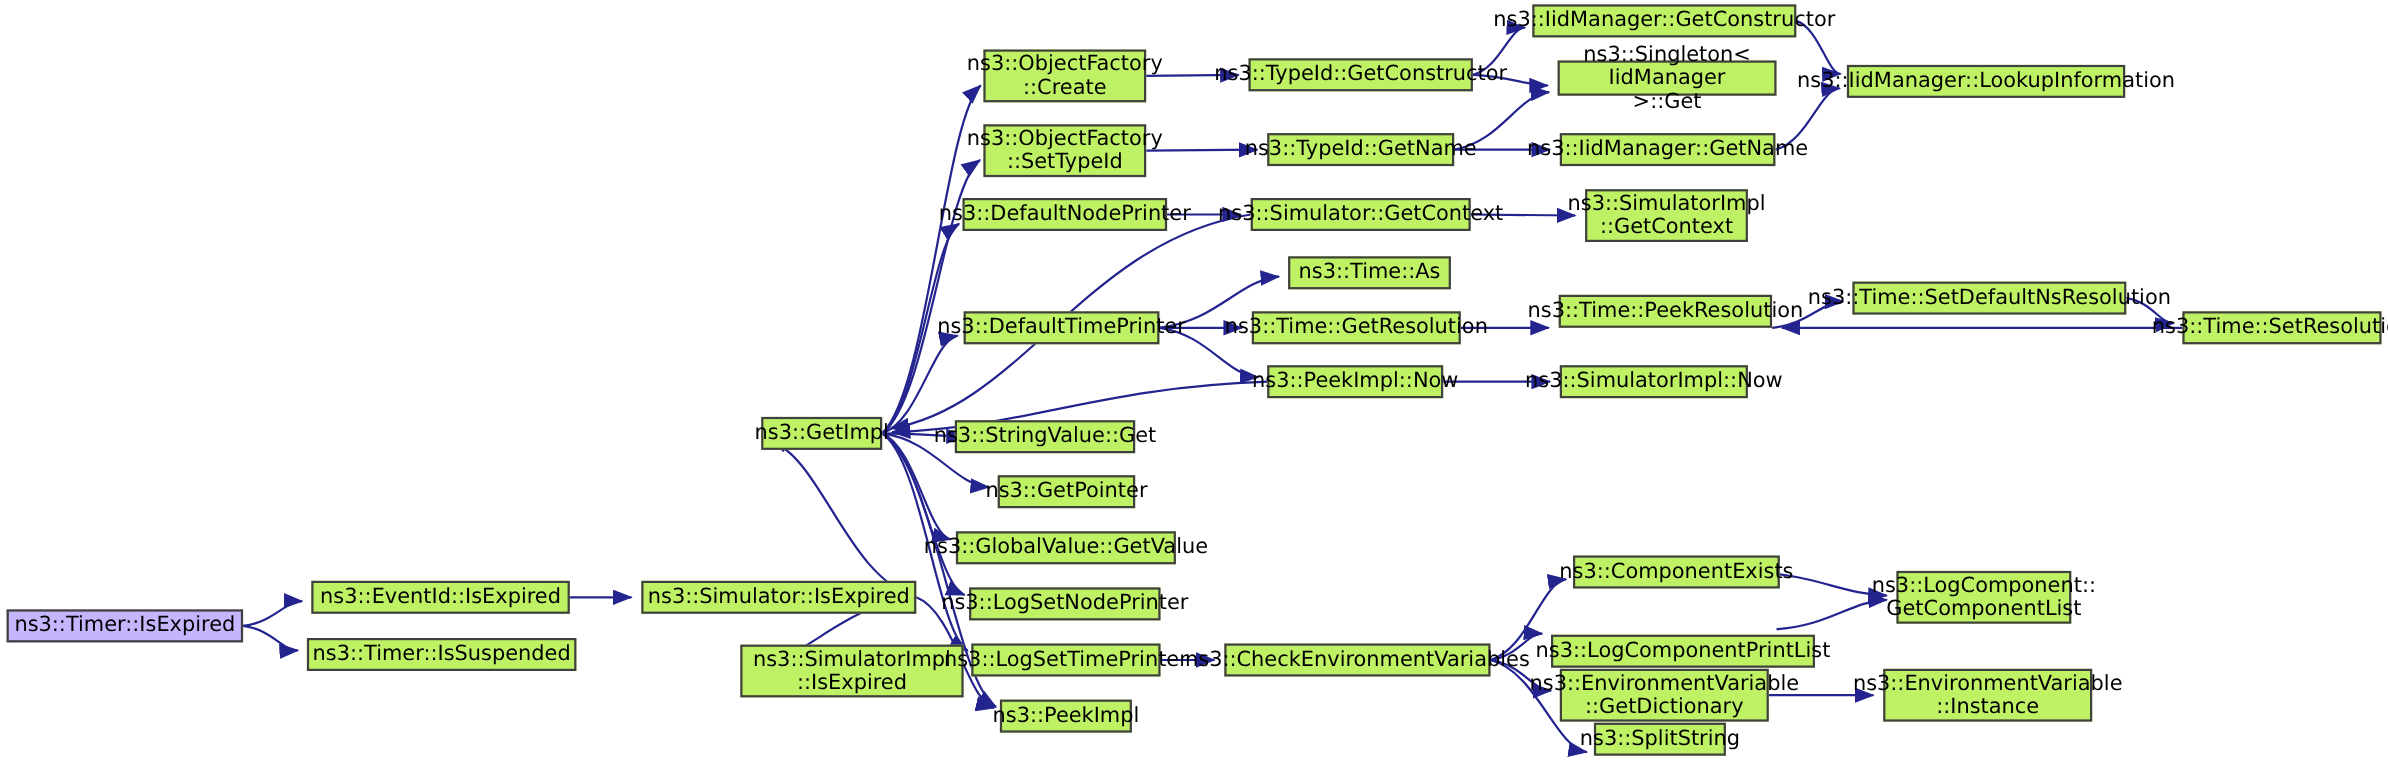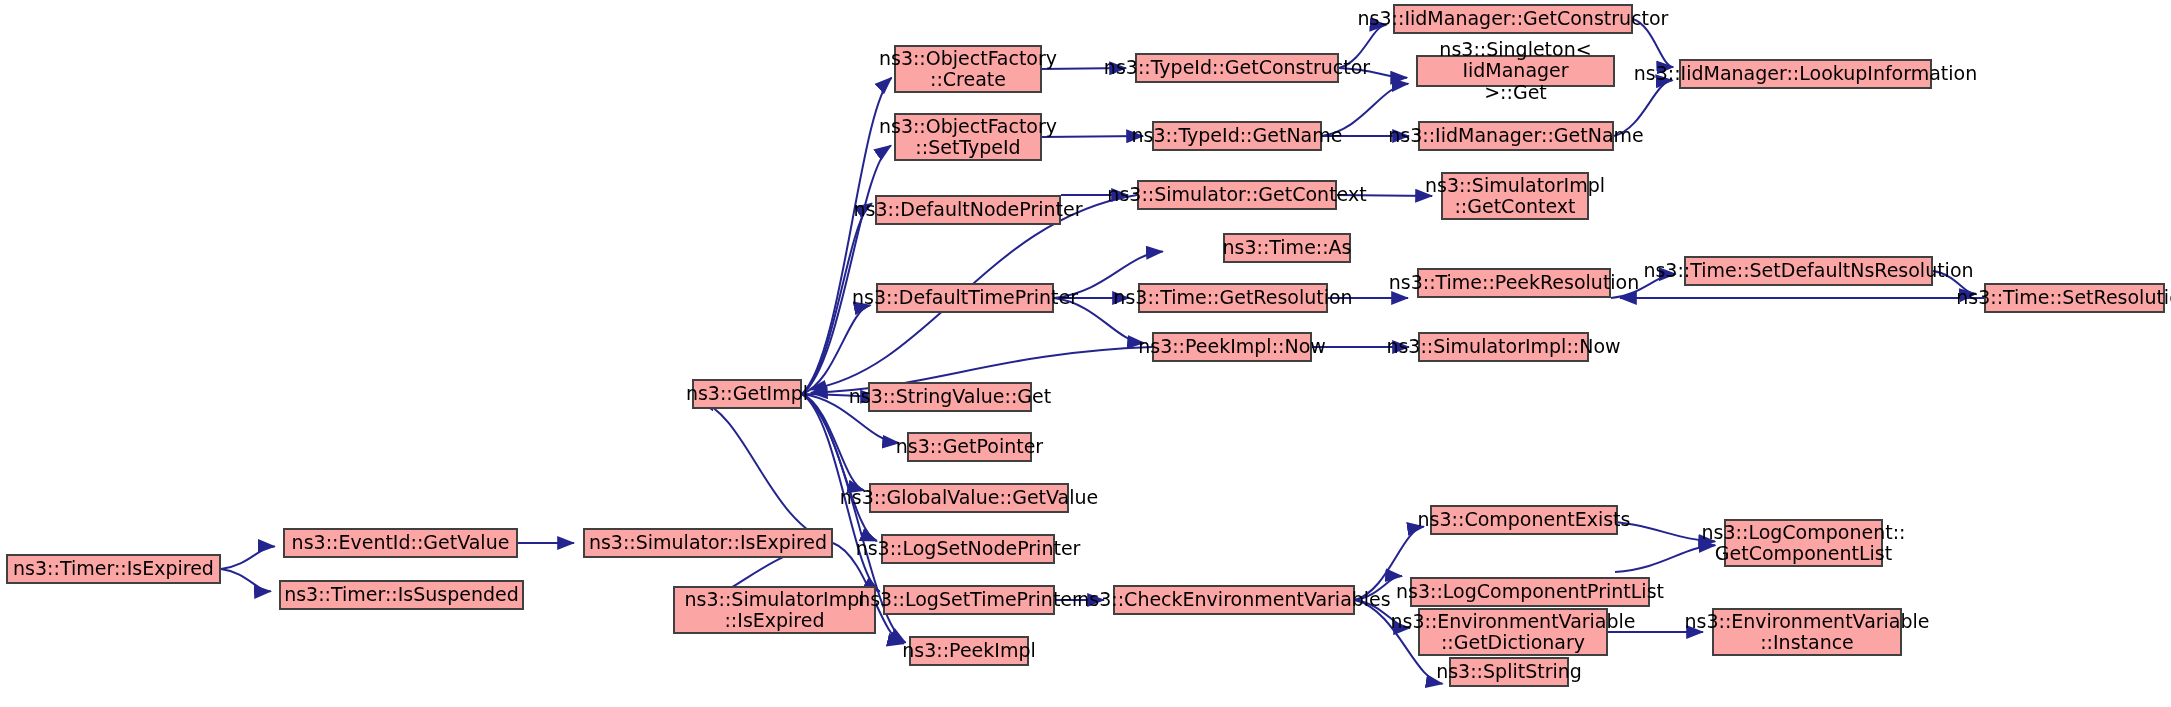--- a/index.html
+++ b/index.html
@@ -1,22 +1,22 @@
 <!DOCTYPE html>
 <html><head>
 <meta charset="utf-8">
 <style>
   html,body{margin:0;padding:0;background:#ffffff;}
   body{font-family:"DejaVu Sans","Liberation Sans",sans-serif;}
   #graph-root{position:relative;width:2171px;height:707px;background:#ffffff;overflow:hidden;}
   svg#edges{position:absolute;left:0;top:0;width:2171px;height:707px;}
-  .gnode{position:absolute;box-sizing:border-box;background:#fca5a5;border:2px solid #404040;
+  .gnode{position:absolute;box-sizing:border-box;background:#bef264;border:2px solid #404040;
          display:flex;align-items:center;justify-content:center;text-align:center;
          font-size:19px;color:#000000;line-height:1.12;letter-spacing:0px;}
-  .gnode.root{background:#fca5a5;border-color:#404040;}
+  .gnode.root{background:#c4b5fd;border-color:#404040;}
   .gnode span{display:block;padding:0 6px;white-space:pre-line;}
 </style>
 </head>
 <body>
 
 <div id="graph-root">
   <svg id="edges" viewBox="0 0 2171 707" xmlns="http://www.w3.org/2000/svg">
     <defs>
       <marker id="arrowhead" markerWidth="9" markerHeight="7" refX="8.4" refY="3.5" orient="auto" markerUnits="strokeWidth">
         <polygon points="0 0, 9 3.5, 0 7" fill="#24248f"></polygon>
@@ -67,21 +67,21 @@
         <path d="M 1594 520 C 1652.5 522.76, 1674.6 540.24, 1715.1376351195456 541.432043136535" fill="none" stroke="#24248f" stroke-width="2" marker-end="url(#arrowhead)"></path>
         <path d="M 1615 572 C 1664.05 568.52, 1682.58 546.48, 1715.3025625965342 545.3139971073441" fill="none" stroke="#24248f" stroke-width="2" marker-end="url(#arrowhead)"></path>
         <path d="M 1608 632 L 1703 632" fill="none" stroke="#24248f" stroke-width="2" marker-end="url(#arrowhead)"></path>
       </g>
   </svg>
   <div id="node-layer">
       <div class="gnode root" style="left: 6px; top: 554px; width: 215px; height: 30px;">
         <span>ns3::Timer::IsExpired</span>
       </div>
       <div class="gnode" style="left: 283px; top: 528px; width: 235px; height: 30px;">
-        <span>ns3::EventId::GetValue</span>
+        <span>ns3::EventId::IsExpired</span>
       </div>
       <div class="gnode" style="left: 279px; top: 580px; width: 245px; height: 30px;">
         <span>ns3::Timer::IsSuspended</span>
       </div>
       <div class="gnode" style="left: 583px; top: 528px; width: 250px; height: 30px;">
         <span>ns3::Simulator::IsExpired</span>
       </div>
       <div class="gnode" style="left: 673px; top: 586px; width: 203px; height: 48px;">
         <span>ns3::SimulatorImpl
 ::IsExpired</span>
@@ -90,21 +90,21 @@
         <span>ns3::GetImpl</span>
       </div>
       <div class="gnode" style="left: 894px; top: 45px; width: 148px; height: 48px;">
         <span>ns3::ObjectFactory
 ::Create</span>
       </div>
       <div class="gnode" style="left: 894px; top: 113px; width: 148px; height: 48px;">
         <span>ns3::ObjectFactory
 ::SetTypeId</span>
       </div>
-      <div class="gnode" style="left: 875px; top: 180px; width: 186px; height: 30px; margin-top: 15px;">
+      <div class="gnode" style="left: 875px; top: 180px; width: 186px; height: 30px;">
         <span>ns3::DefaultNodePrinter</span>
       </div>
       <div class="gnode" style="left: 876px; top: 283px; width: 178px; height: 30px;">
         <span>ns3::DefaultTimePrinter</span>
       </div>
       <div class="gnode" style="left: 868px; top: 382px; width: 164px; height: 30px;">
         <span>ns3::StringValue::Get</span>
       </div>
       <div class="gnode" style="left: 907px; top: 432px; width: 125px; height: 30px;">
         <span>ns3::GetPointer</span>
@@ -123,21 +123,21 @@
       </div>
       <div class="gnode" style="left: 1135px; top: 53px; width: 204px; height: 30px;">
         <span>ns3::TypeId::GetConstructor</span>
       </div>
       <div class="gnode" style="left: 1152px; top: 121px; width: 170px; height: 30px;">
         <span>ns3::TypeId::GetName</span>
       </div>
       <div class="gnode" style="left: 1137px; top: 180px; width: 200px; height: 30px;">
         <span>ns3::Simulator::GetContext</span>
       </div>
-      <div class="gnode" style="left: 1223px; top: 233px; width: 128px; height: 30px;">
+      <div class="gnode" style="left: 1171px; top: 233px; width: 148px; height: 30px;">
         <span>ns3::Time::As</span>
       </div>
       <div class="gnode" style="left: 1138px; top: 283px; width: 190px; height: 30px;">
         <span>ns3::Time::GetResolution</span>
       </div>
       <div class="gnode" style="left: 1152px; top: 332px; width: 160px; height: 30px;">
         <span>ns3::PeekImpl::Now</span>
       </div>
       <div class="gnode" style="left: 1113px; top: 585px; width: 242px; height: 30px;">
         <span>ns3::CheckEnvironmentVariables</span>

